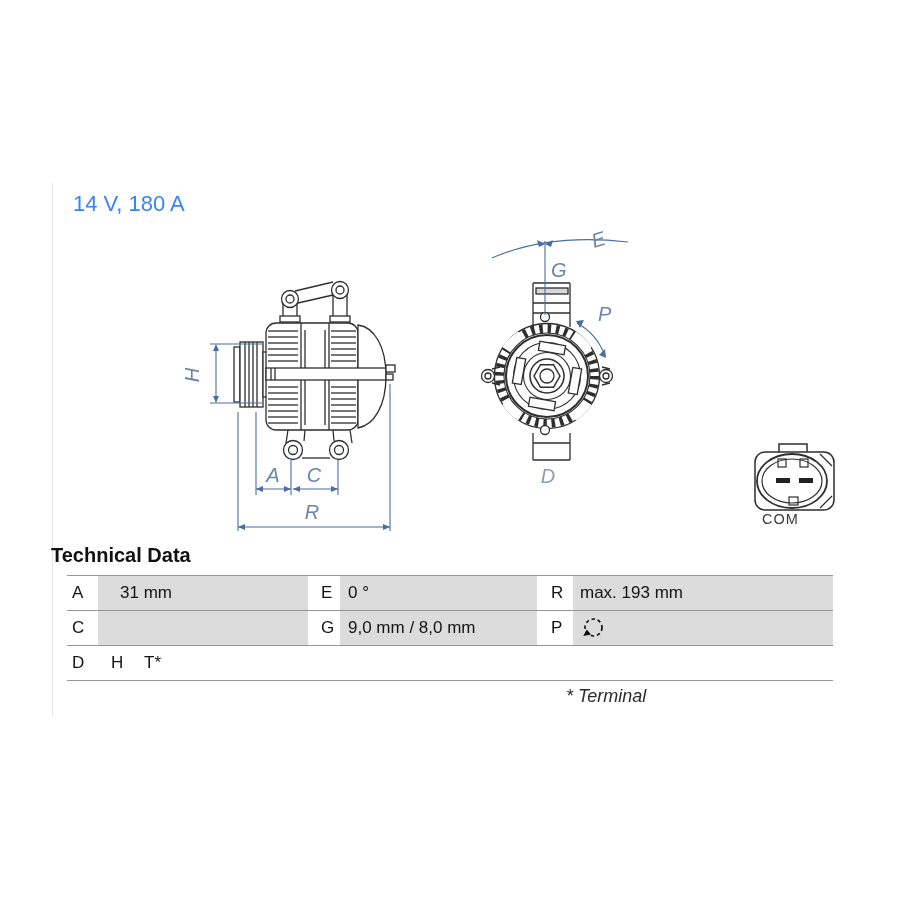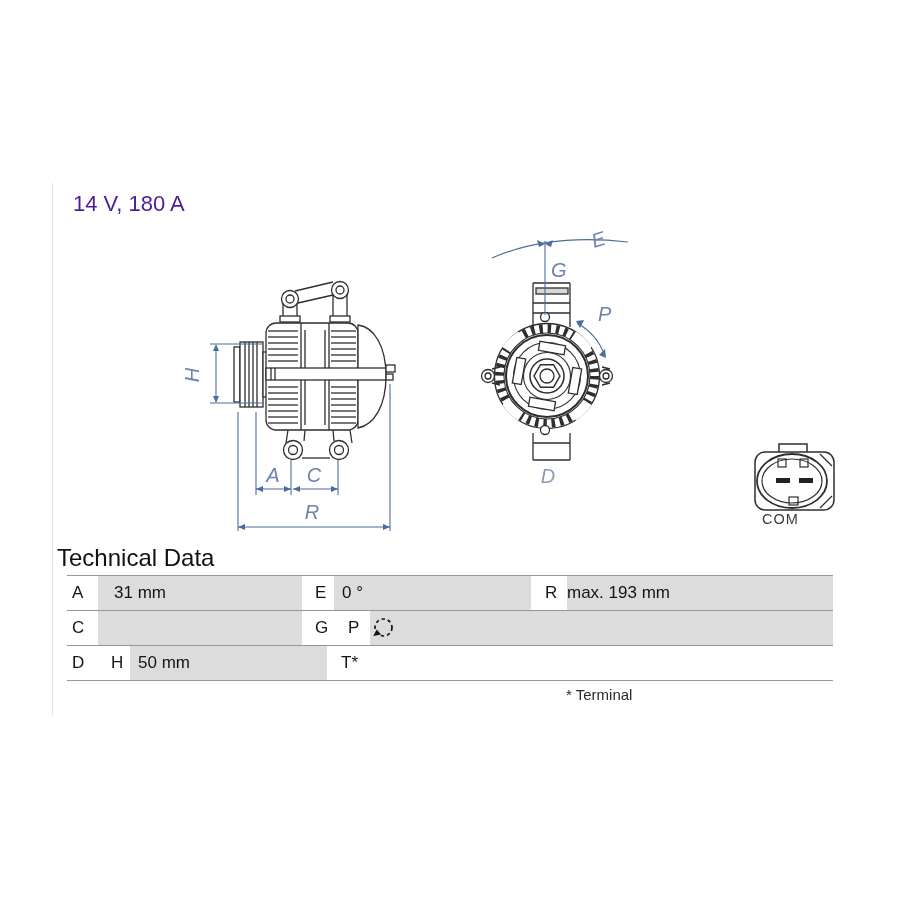--- a/index.html
+++ b/index.html
@@ -1,33 +1,33 @@
 <!DOCTYPE html>
 <html><head>
 <meta charset="utf-8">
 <style>
   html,body{margin:0;padding:0;background:#fff;}
   .page{position:relative;width:900px;height:900px;background:#ffffff;overflow:hidden;
         font-family:"Liberation Sans",sans-serif;color:#141414;}
   .left-rule{position:absolute;left:52px;top:183px;width:1px;height:533px;background:#e4e4e4;}
-  .product-title{position:absolute;left:73px;top:191px;font-size:22px;color:#4c1d95;}
+  .product-title{position:absolute;left:73px;top:191px;font-size:22px;color:#3b82f6;}
   .drawing-svg{position:absolute;left:180px;top:225px;}
-  .section-heading{position:absolute;left:57px;top:544px;font-size:24px;font-weight:normal;color:#111;}
+  .section-heading{position:absolute;left:51px;top:544px;font-size:20px;font-weight:bold;color:#111;}
   .tech-table{position:absolute;left:67px;top:575px;width:766px;border-top:1.5px solid #969696;}
   .t-row{display:flex;height:34px;line-height:34px;font-size:17px;border-bottom:1.5px solid #969696;}
   .k1{width:26px;padding-left:5px;background:#fff;}
-  .v1{width:188px;padding-left:16px;background:#dcdcdc;}
+  .v1{width:188px;padding-left:22px;background:#dcdcdc;}
   .gapA{width:7px;background:#fff;}
   .k2{width:19px;padding-left:6px;background:#fff;}
   .v2{width:189px;padding-left:8px;background:#dcdcdc;}
   .gapB{width:8px;background:#fff;}
   .k3{width:22px;padding-left:6px;background:#fff;}
-  .v3{flex:1;background:#dcdcdc;}
+  .v3{flex:1;padding-left:7px;background:#dcdcdc;}
   .v3.icon-cell{display:flex;align-items:center;}
-  .footnote{position:absolute;left:566px;top:686px;font-size:15px;color:#2b2b2b;}
+  .footnote{position:absolute;left:566px;top:686px;font-size:18px;color:#2b2b2b;font-style:italic;}
   .dimtxt{font-family:"Liberation Sans",sans-serif;font-style:italic;font-size:20px;}
 </style>
 </head>
 <body>
 
 <div class="page">
 
   <div class="left-rule"></div>
 
   <div class="product-title">14 V, 180 A</div>
@@ -254,34 +254,34 @@
       <div class="v2">0 °</div>
       <div class="gapB"></div>
       <div class="k3">R</div>
       <div class="v3">max. 193 mm</div>
     </div>
     <div class="t-row">
       <div class="k1">C</div>
       <div class="v1"></div>
       <div class="gapA"></div>
       <div class="k2">G</div>
+      <div class="v2">9,0 mm / 8,0 mm</div>
       <div class="gapB"></div>
       <div class="k3">P</div>
       <div class="v3 icon-cell">
         <svg width="26" height="26" viewBox="0 0 26 26">
           <circle cx="13.5" cy="12.5" r="8.5" fill="none" stroke="#111" stroke-width="1.7" stroke-dasharray="3.4 2.9"></circle>
           <polygon points="3.2,21 11,19.6 6.8,14.6" fill="#111"></polygon>
         </svg>
       </div>
     </div>
     <div class="t-row">
       <div class="k1">D</div>
       <div class="gapA"></div>
       <div class="k2">H</div>
-      <div class="v2">50 mm</div>
       <div class="gapB"></div>
       <div class="k3">T*</div>
     </div>
   </div>
 
   <div class="footnote">* Terminal</div>
 
 </div>
 
 </body></html>

